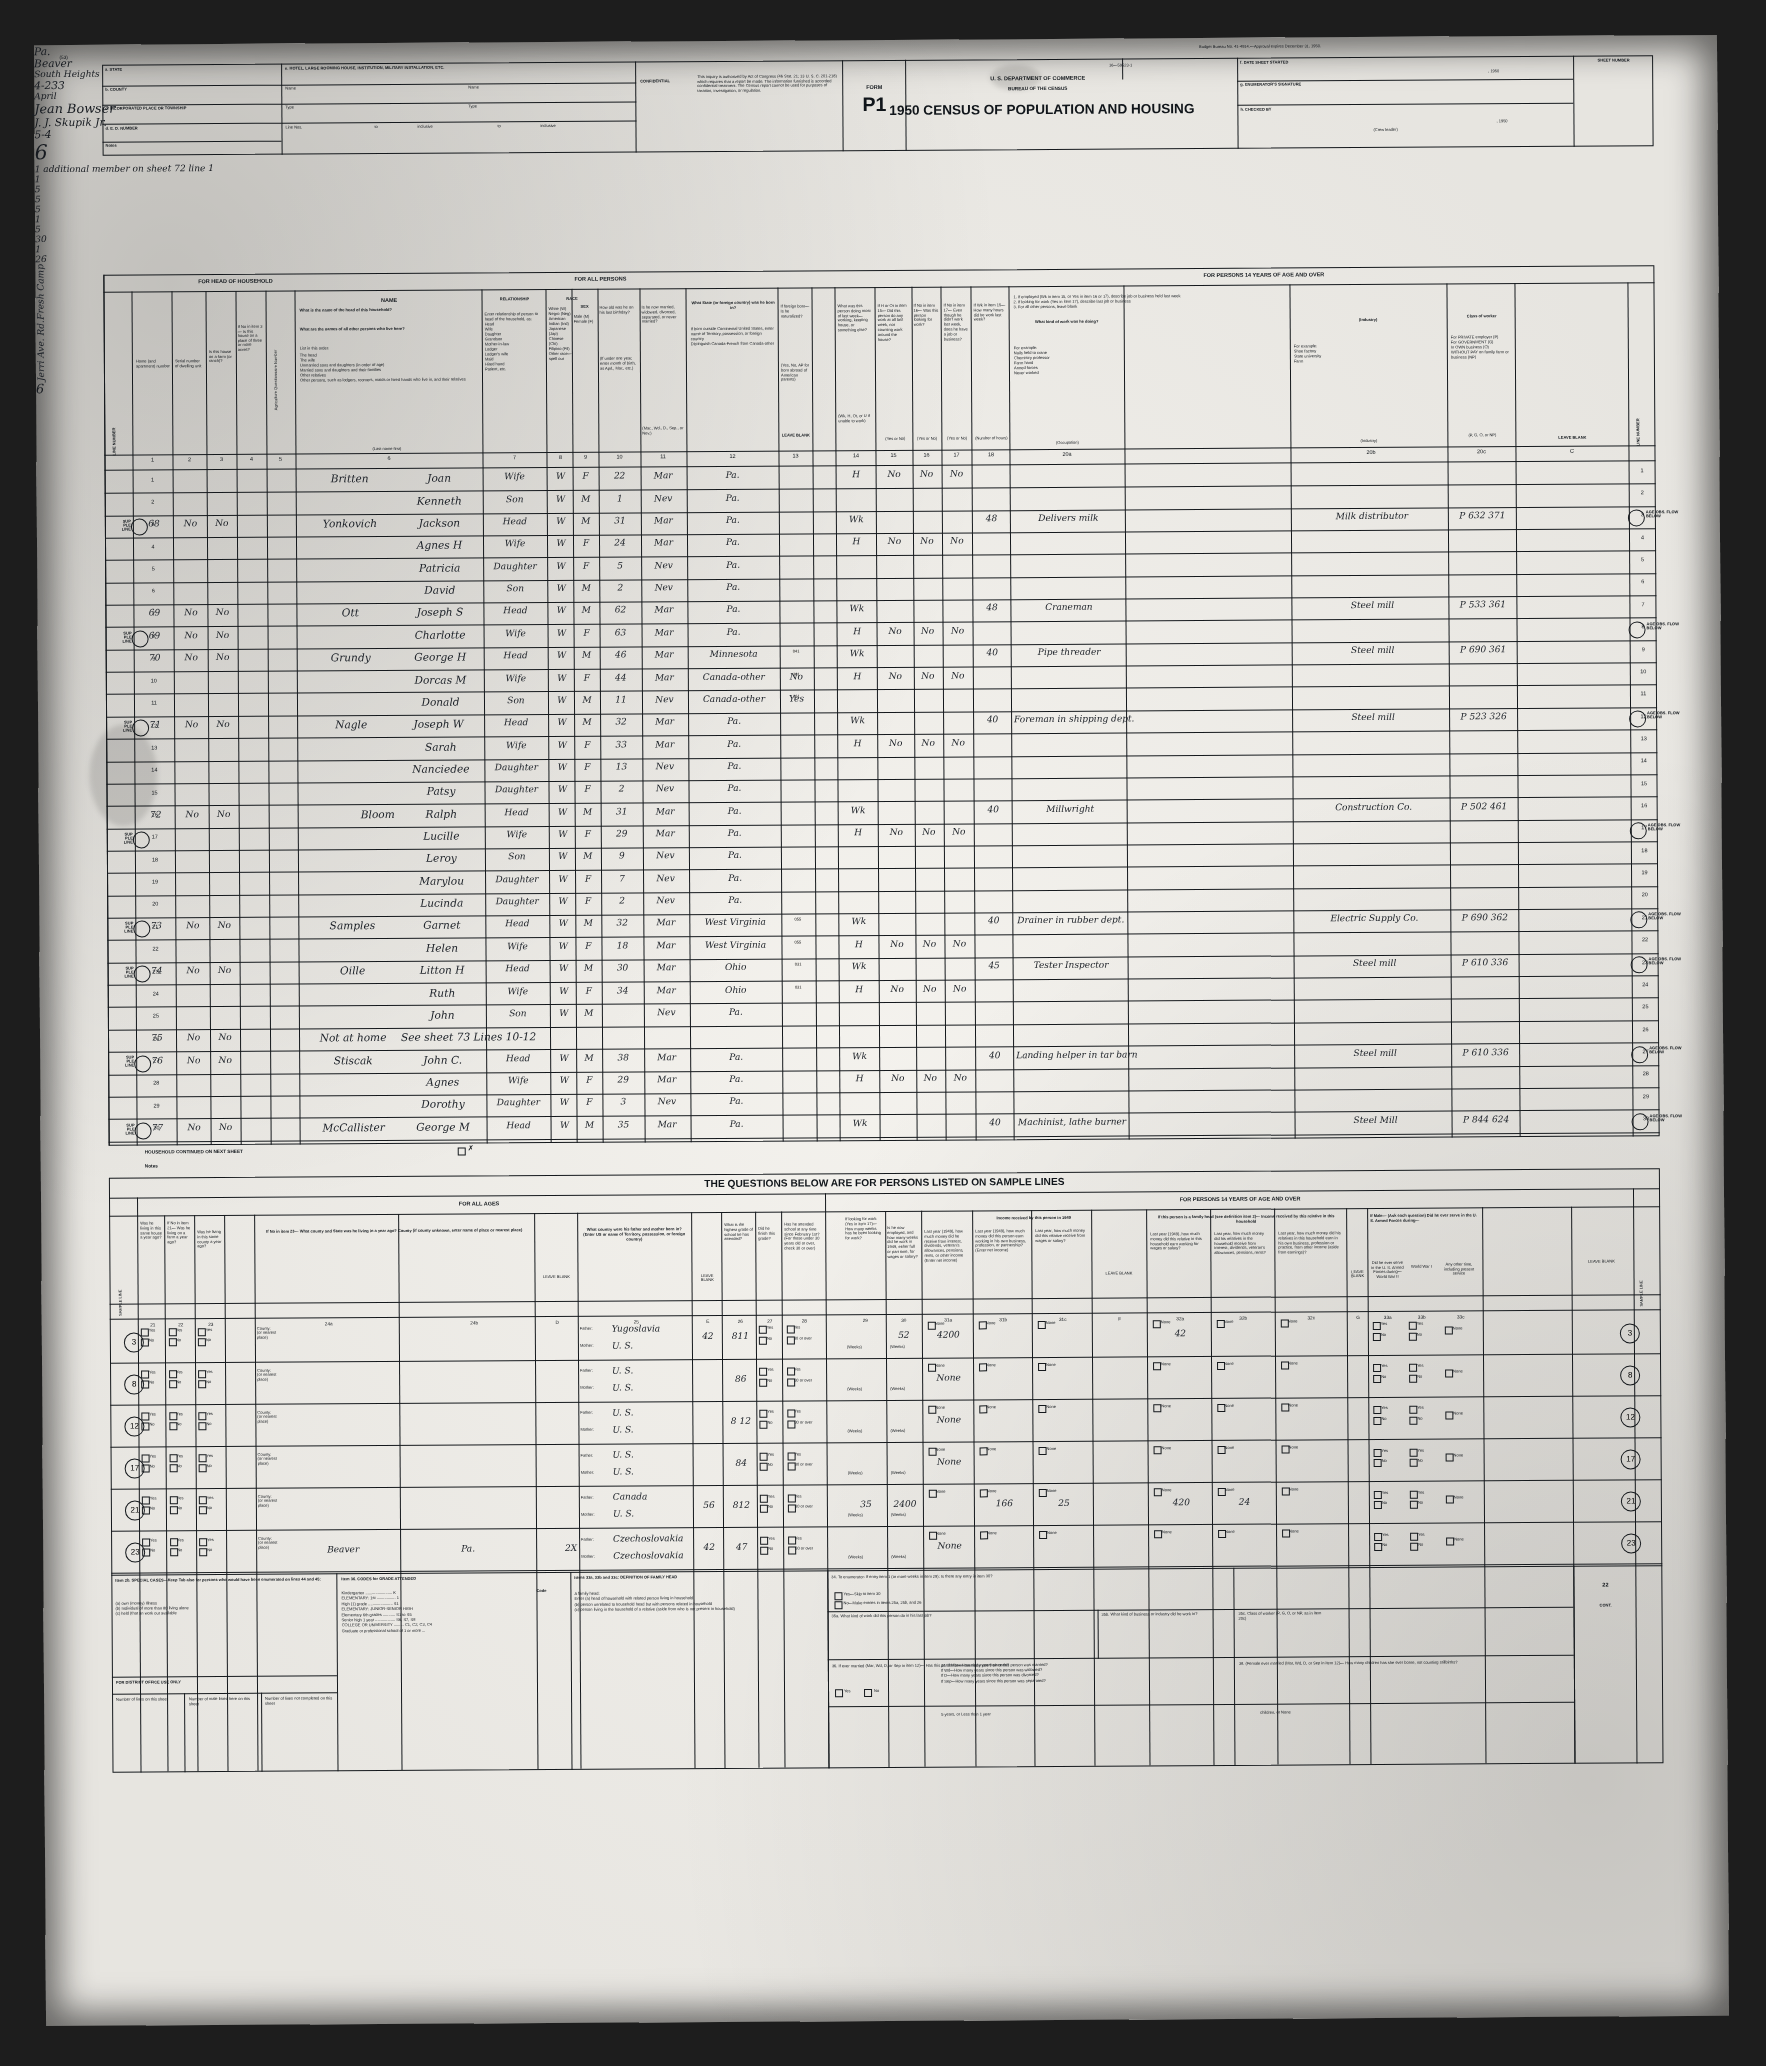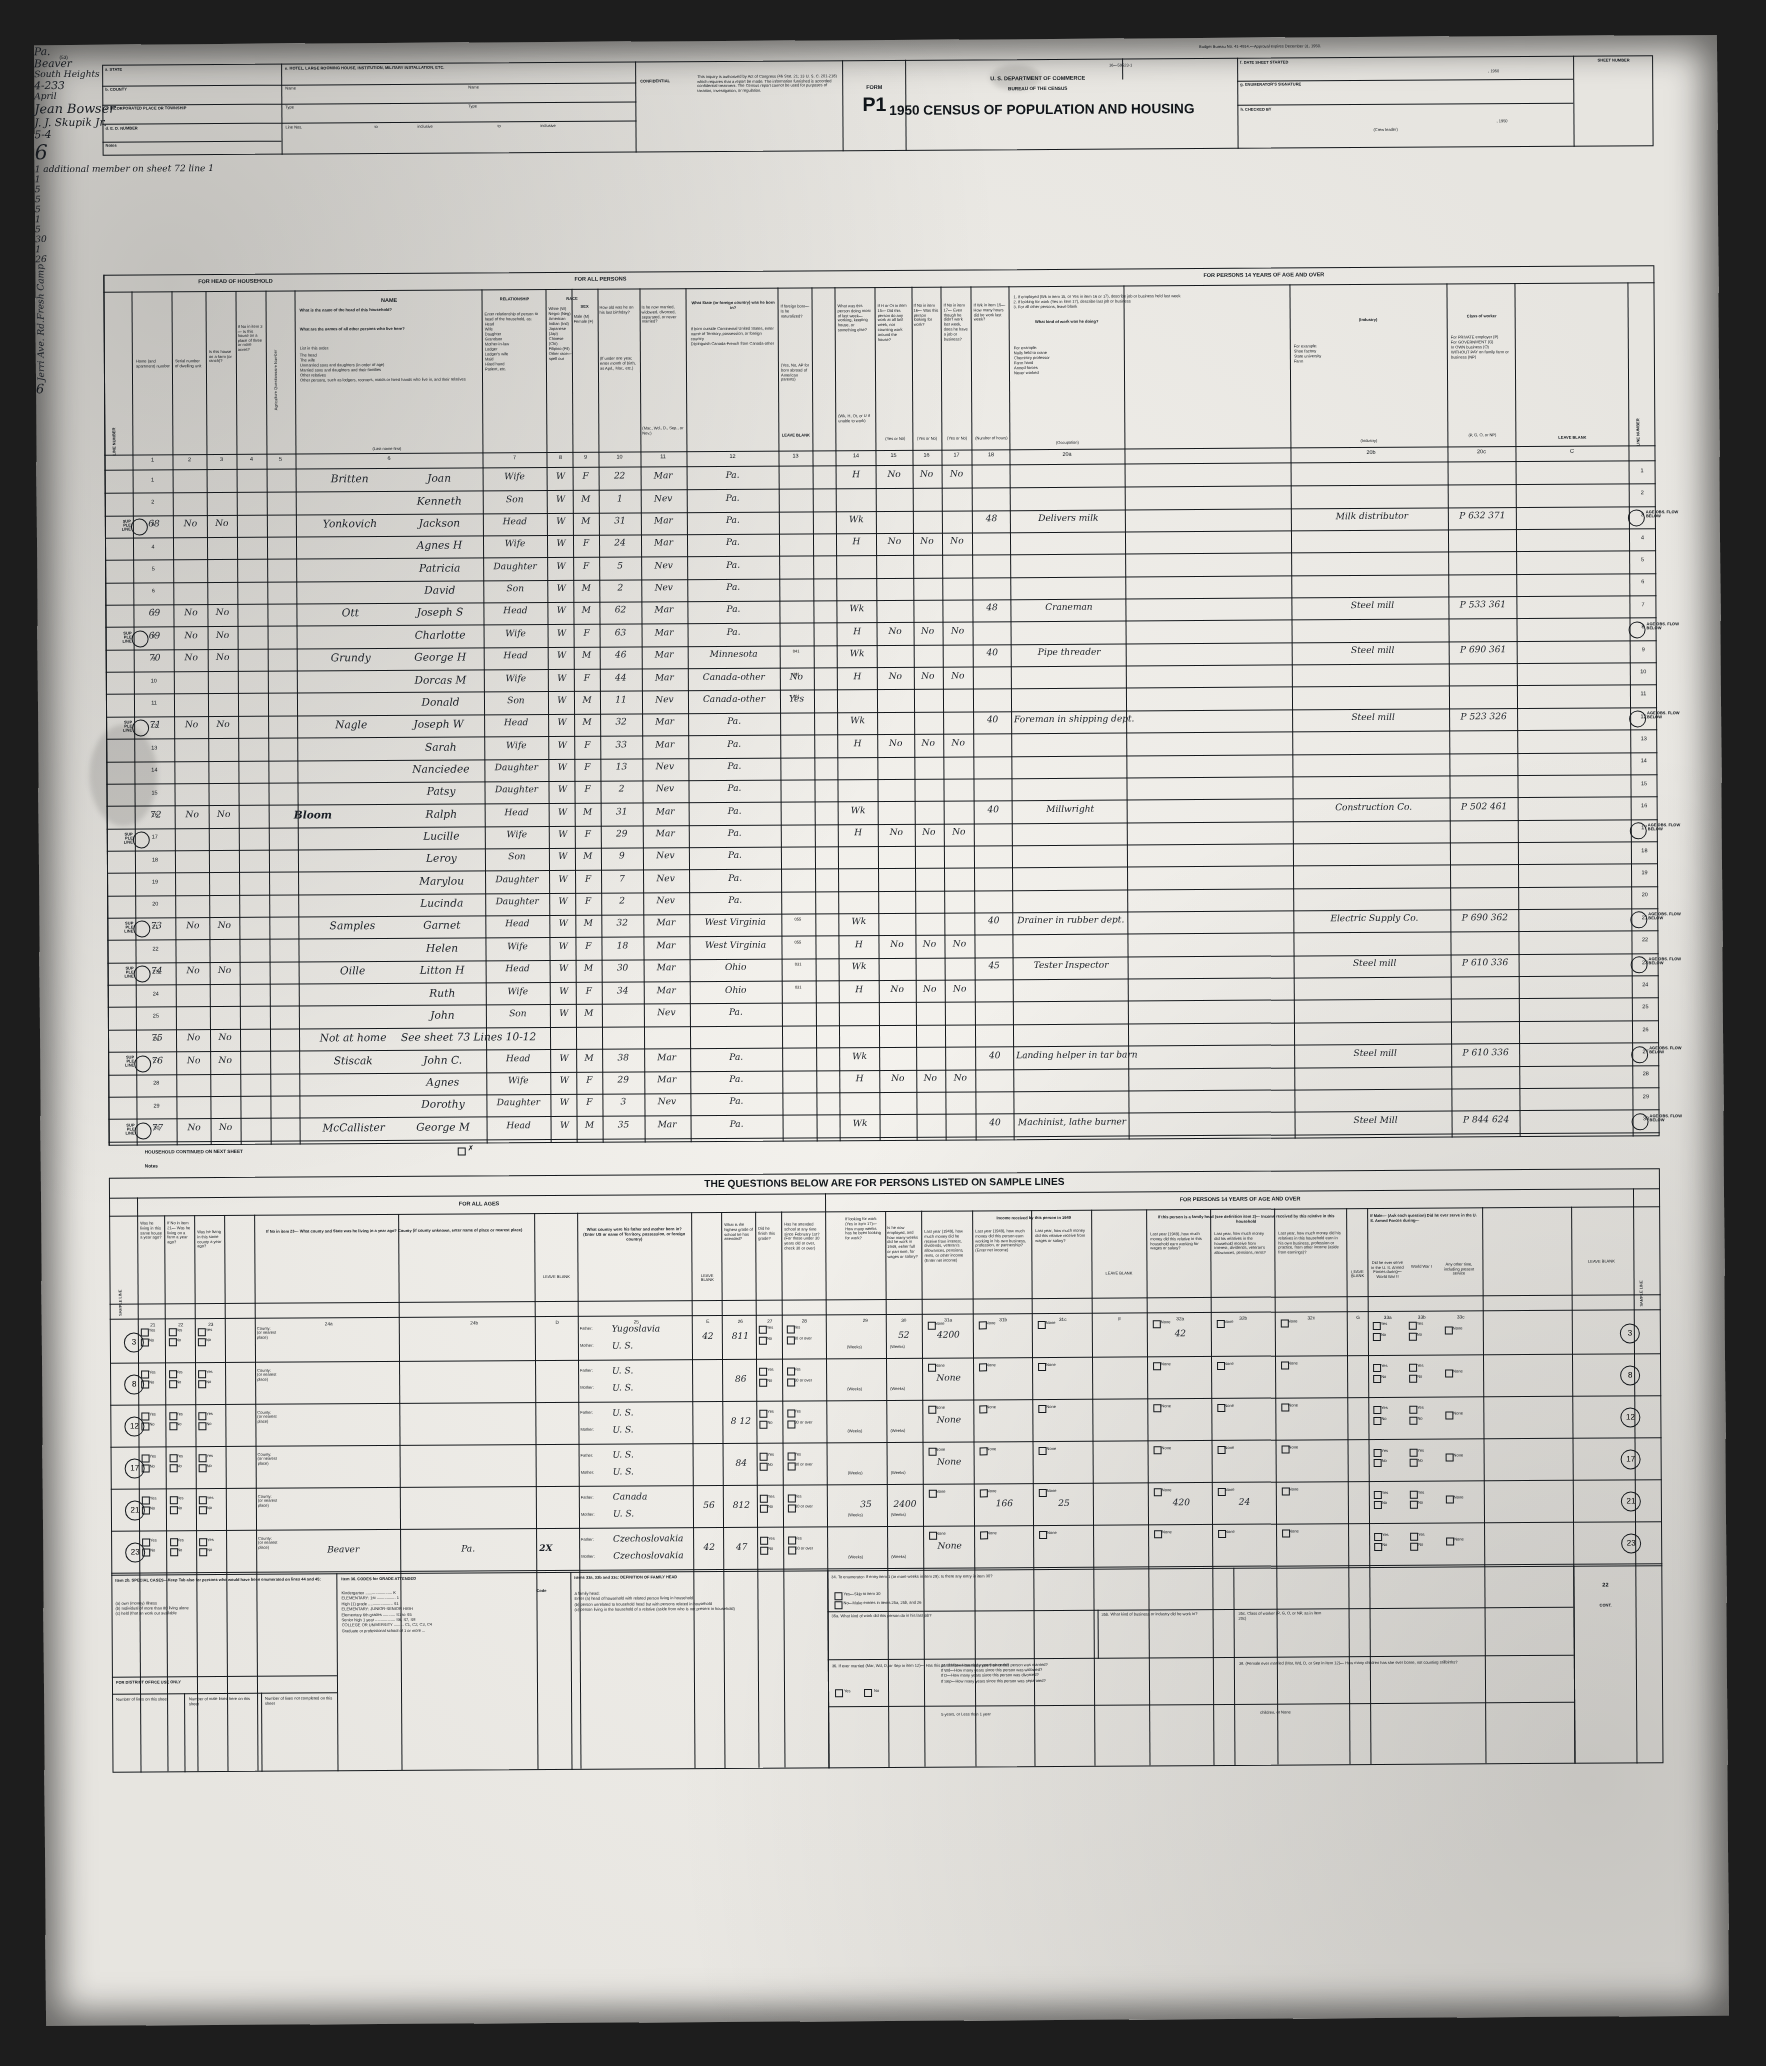--- a/index.html
+++ b/index.html
@@ -510,21 +510,21 @@
         <div class="hw s ctr" style="position: absolute; left: 538px; top: 742px; width: 22px; text-align: center;">F</div>
         <div class="hw s ctr" style="position: absolute; left: 564px; top: 742px; width: 38px; text-align: center;">2</div>
         <div class="hw s ctr" style="position: absolute; left: 605px; top: 742px; width: 43px; text-align: center;">Nev</div>
         <div class="hw s ctr" style="position: absolute; left: 652px; top: 742px; width: 88px; text-align: center;">Pa.</div>
         <div class="hline" style="left: 68px; top: 784px; width: 1551px;"></div>
         <div class="lbl sm ctr" style="left: 97px; top: 768px; width: 38px;">16</div>
         <div class="lbl sm ctr" style="left: 1593px; top: 768px; width: 25px;">16</div>
         <div class="hw s ctr" style="position: absolute; left: 99px; top: 765px; width: 36px; text-align: center;">72</div>
         <div class="hw s ctr" style="position: absolute; left: 138px; top: 765px; width: 31px; text-align: center;">No</div>
         <div class="hw s ctr" style="position: absolute; left: 172px; top: 765px; width: 26px; text-align: center;">No</div>
-        <div class="hw ctr" style="position: absolute; left: 255px; top: 765px; width: 94px; text-align: left; font-weight: bold;">Bloom</div>
+        <div class="hw ctr" style="position: absolute; left: 262px; top: 765px; width: 94px; text-align: right;">Bloom</div>
         <div class="hw ctr" style="position: absolute; left: 361px; top: 765px; width: 83px; text-align: center;">Ralph</div>
         <div class="hw s ctr" style="position: absolute; left: 448px; top: 765px; width: 60px; text-align: center;">Head</div>
         <div class="hw s ctr" style="position: absolute; left: 513px; top: 765px; width: 22px; text-align: center;">W</div>
         <div class="hw s ctr" style="position: absolute; left: 538px; top: 765px; width: 22px; text-align: center;">M</div>
         <div class="hw s ctr" style="position: absolute; left: 564px; top: 765px; width: 38px; text-align: center;">31</div>
         <div class="hw s ctr" style="position: absolute; left: 605px; top: 765px; width: 43px; text-align: center;">Mar</div>
         <div class="hw s ctr" style="position: absolute; left: 652px; top: 765px; width: 88px; text-align: center;">Pa.</div>
         <div class="hw s ctr" style="position: absolute; left: 801px; top: 765px; width: 37px; text-align: center;">Wk</div>
         <div class="hw s ctr" style="position: absolute; left: 937px; top: 765px; width: 35px; text-align: center;">40</div>
         <div class="hw s ctr" style="position: absolute; left: 976px; top: 765px; width: 111px; text-align: center;">Millwright</div>
@@ -1145,21 +1145,21 @@
         <span class="lbl xtiny" style="left: 134px; top: 1494px;">Yes</span>
         <span class="chk" style="position: absolute; left: 127px; top: 1504px;"></span>
         <span class="lbl xtiny" style="left: 134px; top: 1504px;">No</span>
         <span class="chk" style="position: absolute; left: 156px; top: 1494px;"></span>
         <span class="lbl xtiny" style="left: 164px; top: 1494px;">Yes</span>
         <span class="chk" style="position: absolute; left: 156px; top: 1504px;"></span>
         <span class="lbl xtiny" style="left: 164px; top: 1504px;">No</span>
         <div class="lbl xtiny" style="left: 215px; top: 1493px;">County:<br>(or nearest<br>place)</div>
         <div class="hw s" style="position: absolute; left: 247px; top: 1501px; width: 106px; text-align: center;">Beaver</div>
         <div class="hw s" style="position: absolute; left: 361px; top: 1501px; width: 128px; text-align: center;">Pa.</div>
-        <div class="hw s" style="position: absolute; left: 496px; top: 1501px; width: 38px; text-align: left; font-weight: bold;">2X</div>
+        <div class="hw s" style="position: absolute; left: 496px; top: 1501px; width: 38px; text-align: right;">2X</div>
         <div class="hw s" style="position: absolute; left: 653px; top: 1501px; width: 26px; text-align: center;">42</div>
         <div class="hw s" style="position: absolute; left: 683px; top: 1501px; width: 31px; text-align: center;">47</div>
         <div class="hw s" style="position: absolute; left: 883px; top: 1501px; width: 47px; text-align: center;">None</div>
         <div class="lbl xtiny" style="left: 538px; top: 1496px;">Father:</div>
         <div class="hw s" style="left: 570px; top: 1492px; position: absolute;">Czechoslovakia</div>
         <div class="lbl xtiny" style="left: 538px; top: 1513px;">Mother:</div>
         <div class="hw s" style="left: 570px; top: 1509px; position: absolute;">Czechoslovakia</div>
         <span class="chk" style="position: absolute; left: 717px; top: 1496px;"></span>
         <span class="lbl xtiny" style="left: 725px; top: 1496px;">Yes</span>
         <span class="chk" style="position: absolute; left: 717px; top: 1506px;"></span>

